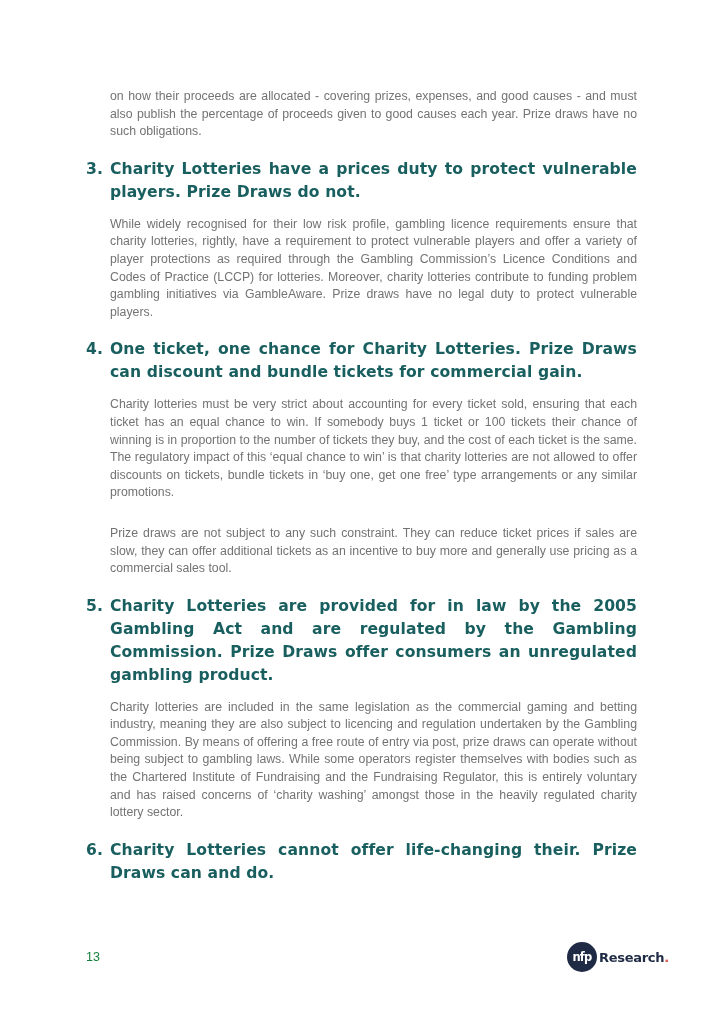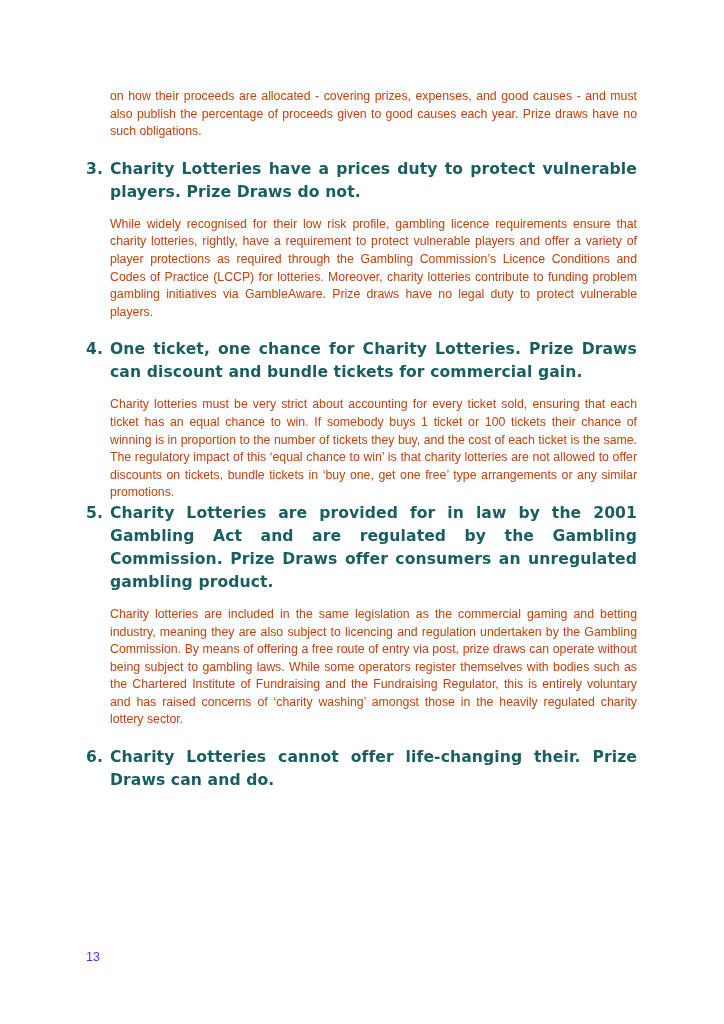--- a/index.html
+++ b/index.html
@@ -3,43 +3,43 @@
   <meta charset="utf-8">
   <style>
     html, body { margin: 0; padding: 0; background: #ffffff; }
     body { width: 724px; height: 1024px; position: relative; overflow: hidden; }
     .page { position: absolute; left: 0; top: 0; width: 724px; height: 1024px; background: #fff; }
     .content { position: absolute; left: 86px; top: 88px; width: 551px; }
     .body-text {
       font-family: "Liberation Sans", sans-serif;
       font-size: 12.3px;
       line-height: 17.6px;
-      color: #c2410c;
+      color: #737373;
       text-align: justify;
       margin: 0 0 0 24px;
       hyphens: none;
     }
     .heading {
       font-family: "DejaVu Sans", sans-serif;
       font-weight: bold;
       font-size: 15.6px;
       line-height: 23px;
       color: #1a5f5f;
       margin: 0;
       display: flex;
       letter-spacing: 0.1px;
     }
     .heading .num { width: 24px; flex: 0 0 24px; }
     .heading .htext { flex: 1; text-align: justify; text-align-last: left; }
     .sp-after-para { margin-bottom: 17px; }
     .sp-after-head { margin-bottom: 12px; }
-    .sp-small { margin-bottom: 0; }
+    .sp-small { margin-bottom: 23px; }
     .footer-page {
       position: absolute; left: 86px; top: 950px;
-      font-family: "Liberation Sans", sans-serif; font-size: 12.5px; color: #6d28d9;
+      font-family: "Liberation Sans", sans-serif; font-size: 12.5px; color: #15803d;
     }
     .logo {
       position: absolute; left: 567px; top: 942px; display: flex; align-items: center;
     }
     .logo-badge {
       width: 30px; height: 30px; border-radius: 50%; background: #1f2a44;
       color: #fff; font-family: "DejaVu Sans", sans-serif; font-weight: bold;
       font-size: 11.5px; display: flex; align-items: center; justify-content: center;
       letter-spacing: -0.8px;
     }
@@ -64,34 +64,40 @@
       </h2>
       <p class="body-text sp-after-para">While widely recognised for their low risk profile, gambling licence requirements ensure that charity lotteries, rightly, have a requirement to protect vulnerable players and offer a variety of player protections as required through the Gambling Commission’s Licence Conditions and Codes of Practice (LCCP) for lotteries. Moreover, charity lotteries contribute to funding problem gambling initiatives via GambleAware. Prize draws have no legal duty to protect vulnerable players.</p>
     </div>
 
     <div>
       <h2 class="heading sp-after-head">
         <span class="num">4.</span>
         <span class="htext">One ticket, one chance for Charity Lotteries. Prize Draws can discount and bundle tickets for commercial gain.</span>
       </h2>
       <p class="body-text sp-small">Charity lotteries must be very strict about accounting for every ticket sold, ensuring that each ticket has an equal chance to win. If somebody buys 1 ticket or 100 tickets their chance of winning is in proportion to the number of tickets they buy, and the cost of each ticket is the same. The regulatory impact of this ‘equal chance to win’ is that charity lotteries are not allowed to offer discounts on tickets, bundle tickets in ‘buy one, get one free’ type arrangements or any similar promotions.</p>
+      <p class="body-text sp-after-para">Prize draws are not subject to any such constraint. They can reduce ticket prices if sales are slow, they can offer additional tickets as an incentive to buy more and generally use pricing as a commercial sales tool.</p>
     </div>
 
     <div>
       <h2 class="heading sp-after-head">
         <span class="num">5.</span>
-        <span class="htext">Charity Lotteries are provided for in law by the 2001 Gambling Act and are regulated by the Gambling Commission. Prize Draws offer consumers an unregulated gambling product.</span>
+        <span class="htext">Charity Lotteries are provided for in law by the 2005 Gambling Act and are regulated by the Gambling Commission. Prize Draws offer consumers an unregulated gambling product.</span>
       </h2>
       <p class="body-text sp-after-para">Charity lotteries are included in the same legislation as the commercial gaming and betting industry, meaning they are also subject to licencing and regulation undertaken by the Gambling Commission. By means of offering a free route of entry via post, prize draws can operate without being subject to gambling laws. While some operators register themselves with bodies such as the Chartered Institute of Fundraising and the Fundraising Regulator, this is entirely voluntary and has raised concerns of ‘charity washing’ amongst those in the heavily regulated charity lottery sector.</p>
     </div>
 
     <div>
       <h2 class="heading">
         <span class="num">6.</span>
         <span class="htext">Charity Lotteries cannot offer life-changing their. Prize Draws can and do.</span>
       </h2>
     </div>
 
   </div>
 
   <div class="footer-page">13</div>
 
+  <div class="logo">
+    <div class="logo-badge">nfp</div>
+    <span class="logo-word">Research</span>
+      <span class="logo-dot">.</span>
+  </div>
 </div>
 
 </body></html>

